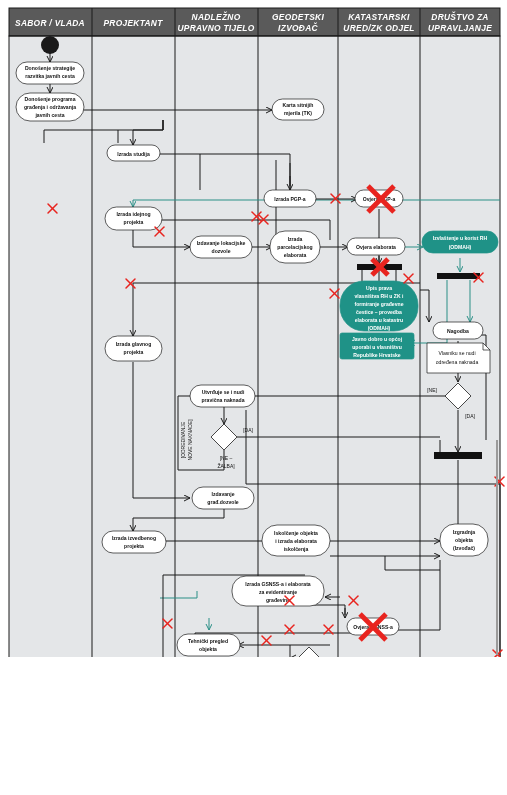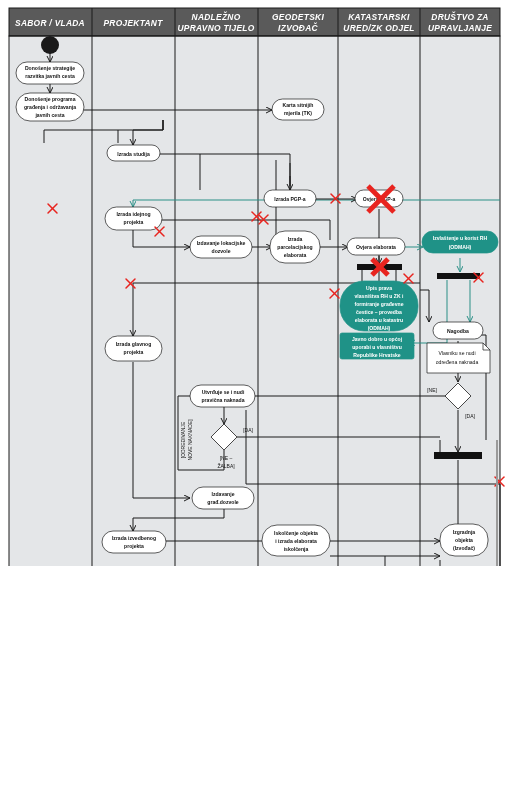--- a/index.html
+++ b/index.html
@@ -1,17 +1,17 @@
 <!DOCTYPE html>
 <html><head>
 <meta charset="utf-8">
 <style>
   html,body{margin:0;padding:0;background:#ffffff;}
   body{font-family:"Liberation Sans",sans-serif;}
-  #root{position:relative;width:507px;height:566px;overflow:hidden;background:#fff;}
+  #root{position:relative;width:507px;height:657px;overflow:hidden;background:#fff;}
   #diagram{position:absolute;left:0;top:0;width:507px;height:795px;}
   .lane-header-text{
     font-style:italic;font-weight:bold;font-size:8.4px;letter-spacing:.3px;
     fill:#ffffff;text-anchor:middle;font-family:"Liberation Sans",sans-serif;
   }
   .node-text{
     font-size:5.1px;fill:#111111;text-anchor:middle;font-weight:bold;
     font-family:"Liberation Sans",sans-serif;
   }
   .node-text-teal{

